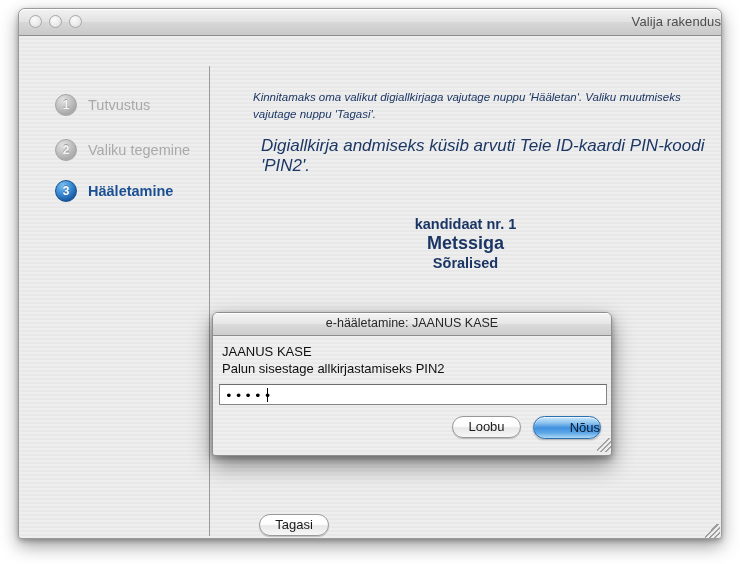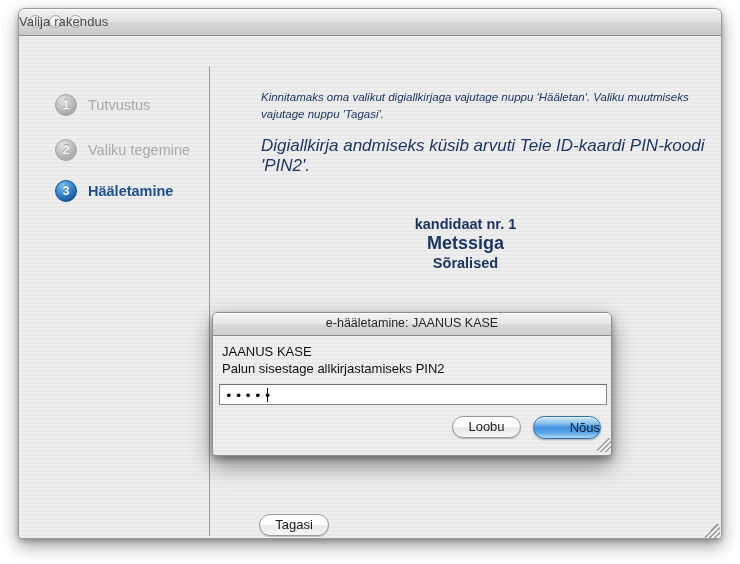--- a/index.html
+++ b/index.html
@@ -40,21 +40,21 @@
     height: 26px;
     border-radius: 6px 6px 0 0;
     background: linear-gradient(to bottom, #f2f2f2 0%, #e2e2e2 48%, #d7d7d7 52%, #c9c9c9 100%);
     border-bottom: 1px solid #8d8d8d;
     box-shadow: inset 0 1px 0 #ffffff;
   }
 
   .title-text {
     position: absolute;
     left: 0; right: 0; top: 5px;
-    text-align: left;
+    text-align: right;
     font-size: 13px;
     color: #4d4d4d;
     letter-spacing: 0.1px;
   }
 
   .traffic {
     position: absolute;
     left: 10px;
     top: 6px;
     display: flex;
@@ -137,21 +137,21 @@
 
   
   .content {
     position: absolute;
     left: 191px; top: 0;
     right: 0; bottom: 0;
   }
 
   .intro {
     position: absolute;
-    left: 51px;
+    left: 43px;
     top: 53px;
     width: 440px;
     font-size: 11.5px;
     font-style: italic;
     color: #1c3764;
     line-height: 1.45;
   }
   .intro-2 {
     position: absolute;
     left: 51px;

